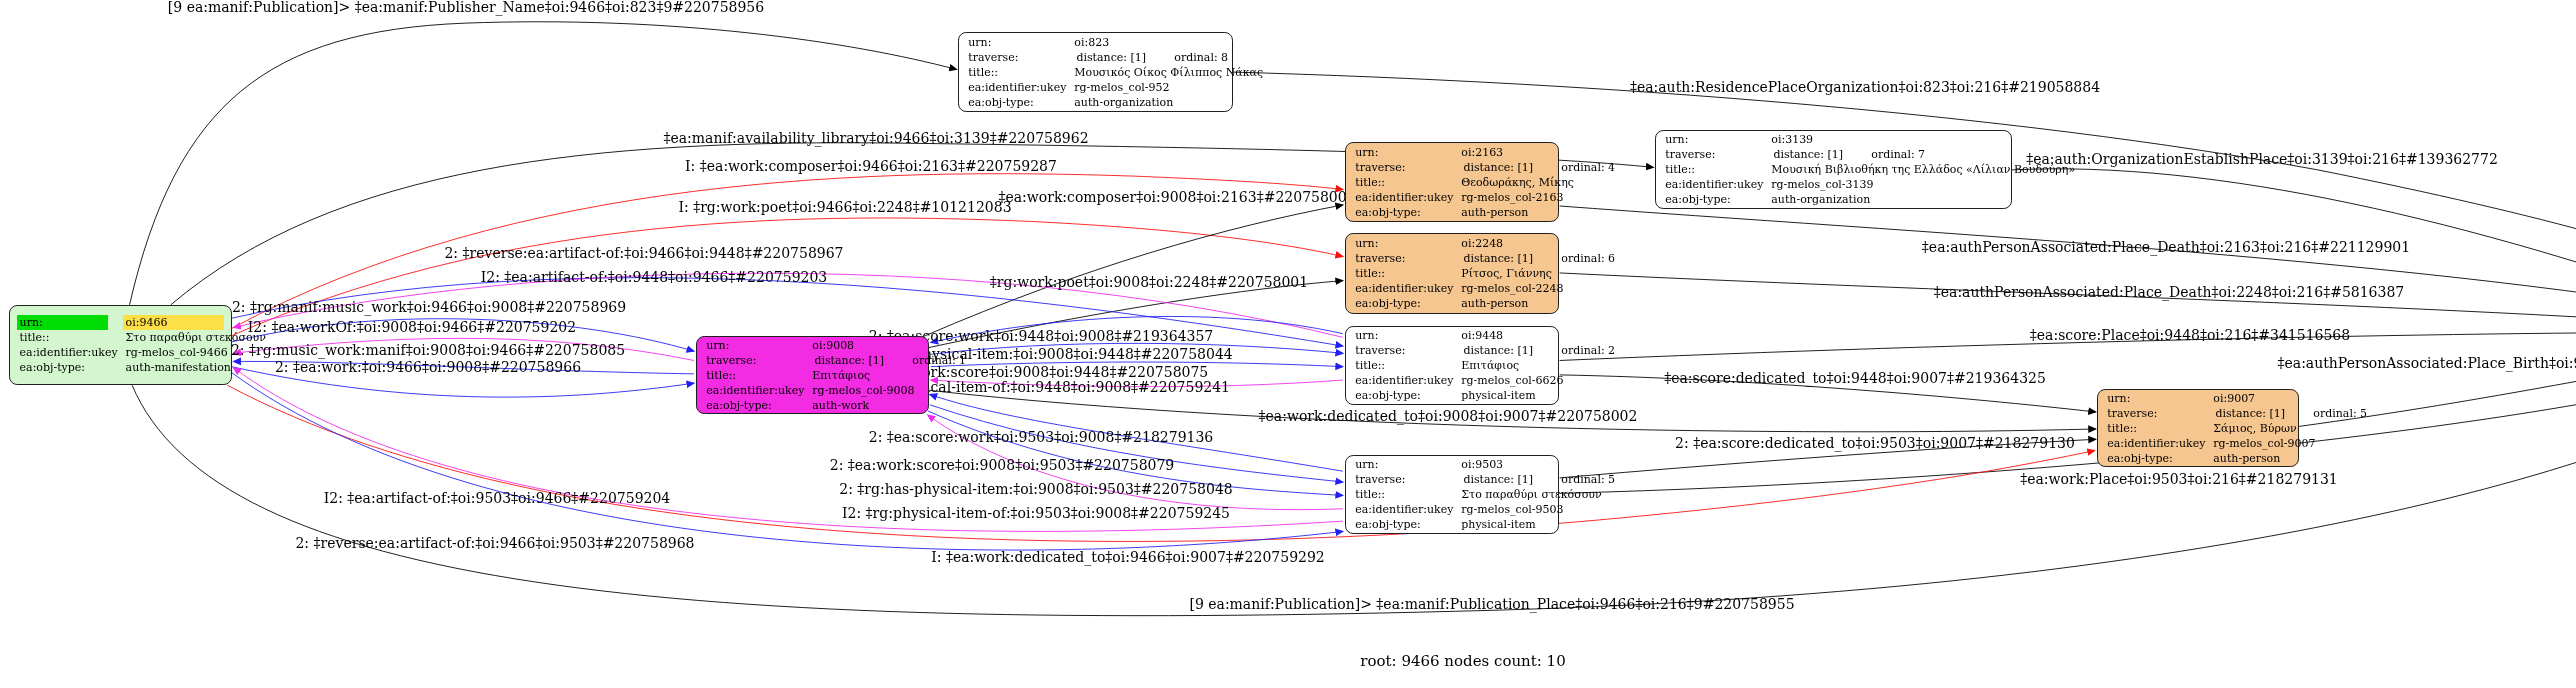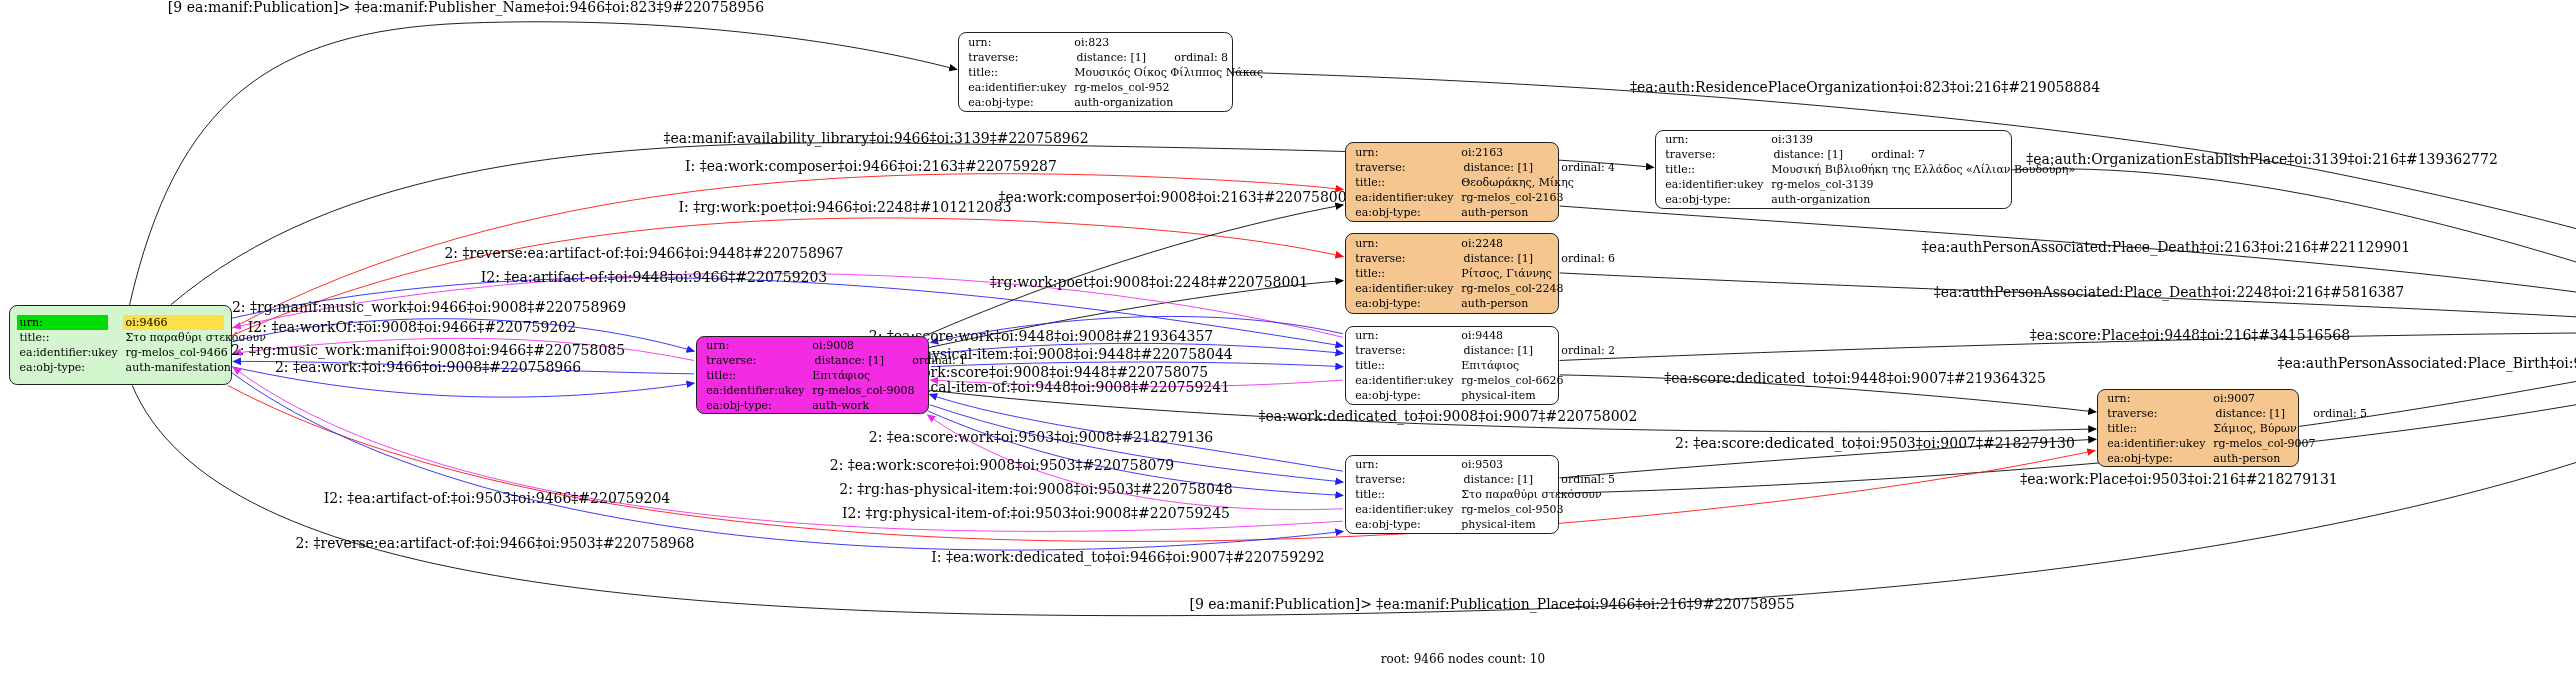--- a/index.html
+++ b/index.html
@@ -6,21 +6,21 @@
   .canvas{position:relative;width:2991px;height:688px;background:#ffffff;
           font-family:"DejaVu Serif", serif;overflow:hidden;}
   svg.edges{position:absolute;left:0;top:0;width:2991px;height:688px;}
   .node{position:absolute;border:0.8px solid #1f1f1f;border-radius:8.2px;box-sizing:border-box;
         padding:4.6px 7.2px;display:flex;flex-direction:column;justify-content:center;}
   .nrow{display:grid;grid-template-columns:94px auto;line-height:15px;font-size:11px;white-space:nowrap;color:#000;gap:12px;}
   .nrow .cell{padding:0 2.1px;}
   .nrow .hl{border-radius:0.5px;}
   .tv{display:flex;gap:24px;}
   .edge-label{position:absolute;transform:translate(-50%,-50%);font-size:14px;white-space:nowrap;color:#000;}
-  .footer{position:absolute;transform:translateX(-50%);font-size:12px;color:#000;white-space:nowrap;}
+  .footer{position:absolute;transform:translateX(-50%);font-size:15px;color:#000;white-space:nowrap;}
 </style>
 </head>
 <body>
 
 <div class="canvas">
   <svg class="edges" id="edges-layer" viewBox="0 0 5805 1336" xmlns="http://www.w3.org/2000/svg">
     <defs>
       <marker id="m-black" viewBox="0 0 10 10" refX="8.5" refY="5" markerWidth="10" markerHeight="10" orient="auto">
           <path d="M0,0.6 L10,5 L0,9.4 z" fill="#000000"></path>
         </marker>

